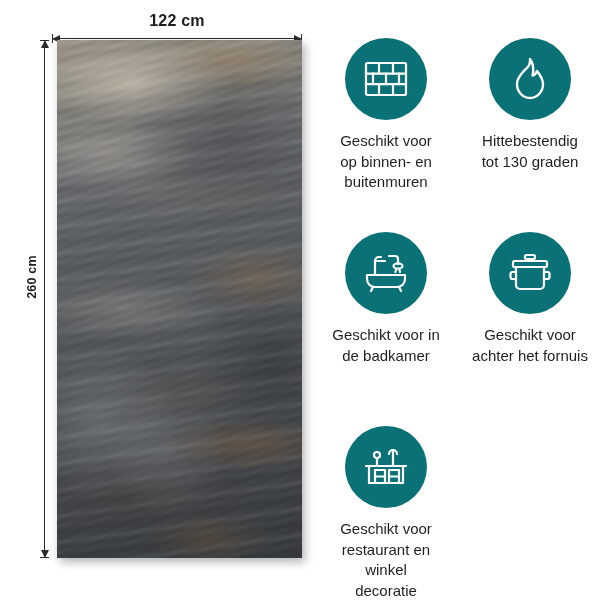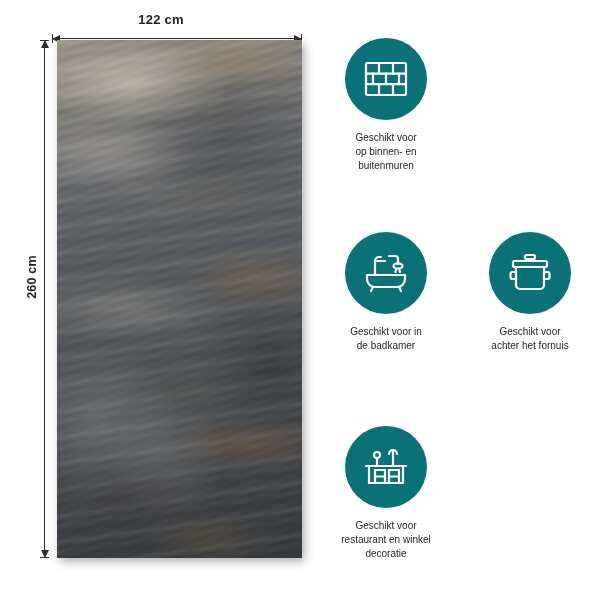--- a/index.html
+++ b/index.html
@@ -52,25 +52,25 @@
     top: -3.5px;
     width: 0; height: 0;
     border-top: 4px solid transparent;
     border-bottom: 4px solid transparent;
   }
   .arrow-l-top { left: 0; border-right: 8px solid #2b2b2b; }
   .arrow-r-top { right: 0; border-left: 8px solid #2b2b2b; }
 
   .dim-top-label {
     position: absolute;
-    left: 36px;
+    left: 52px;
     top: 12px;
     width: 250px;
     text-align: center;
-    font-size: 13px;
+    font-size: 16px;
     font-weight: bold;
     color: #1d1d1d;
     letter-spacing: .2px;
   }
 
   
   .dim-left {
     position: absolute;
     left: 44px;
     top: 40px;
@@ -204,21 +204,21 @@
     height: 82px;
     border-radius: 50%;
     background: #0a7176;
     display: flex;
     align-items: center;
     justify-content: center;
   }
   .badge svg { display: block; }
   .feature-label {
     margin-top: 11px;
-    font-size: 10px;
+    font-size: 15px;
     line-height: 1.38;
     color: #1f1f1f;
     text-align: center;
     white-space: pre-line;
   }
 </style>
 </head>
 <body>
 
 <div id="page">
@@ -263,20 +263,29 @@
             <line x1="35" y1="13.6" x2="35" y2="24.2"></line>
             <line x1="15" y1="24.2" x2="15" y2="35"></line>
             <line x1="29" y1="24.2" x2="29" y2="35"></line>
           </svg>
         </div>
         <div class="feature-label">Geschikt voor
 op binnen- en
 buitenmuren</div>
       </div>
 
+      <div class="feature">
+        <div class="badge">
+          <svg width="36" height="44" viewBox="0 0 36 44" fill="none" stroke="#ffffff" stroke-width="2.4" stroke-linecap="round" stroke-linejoin="round">
+            <path d="M18 2c1 7-4 9.5-7.5 13.5C7.5 19 5 22.5 5 27c0 8 6 14 13 14s13-6 13-14c0-5.5-3.5-9.5-6-13-.8 2.6-2.6 4.2-4.4 4.6C21.6 13.5 21.5 6.5 18 2z"></path>
+          </svg>
+        </div>
+        <div class="feature-label">Hittebestendig
+tot 130 graden</div>
+      </div>
     </div>
 
     <div class="feature-row row-2">
 
       <div class="feature">
         <div class="badge">
           <svg width="46" height="42" viewBox="0 0 46 42" fill="none" stroke="#ffffff" stroke-width="2.2" stroke-linecap="round" stroke-linejoin="round">
             <path d="M4 23h38v4a8 8 0 0 1-8 8H12a8 8 0 0 1-8-8v-4z"></path>
             <line x1="10" y1="35" x2="8" y2="39"></line>
             <line x1="36" y1="35" x2="38" y2="39"></line>

